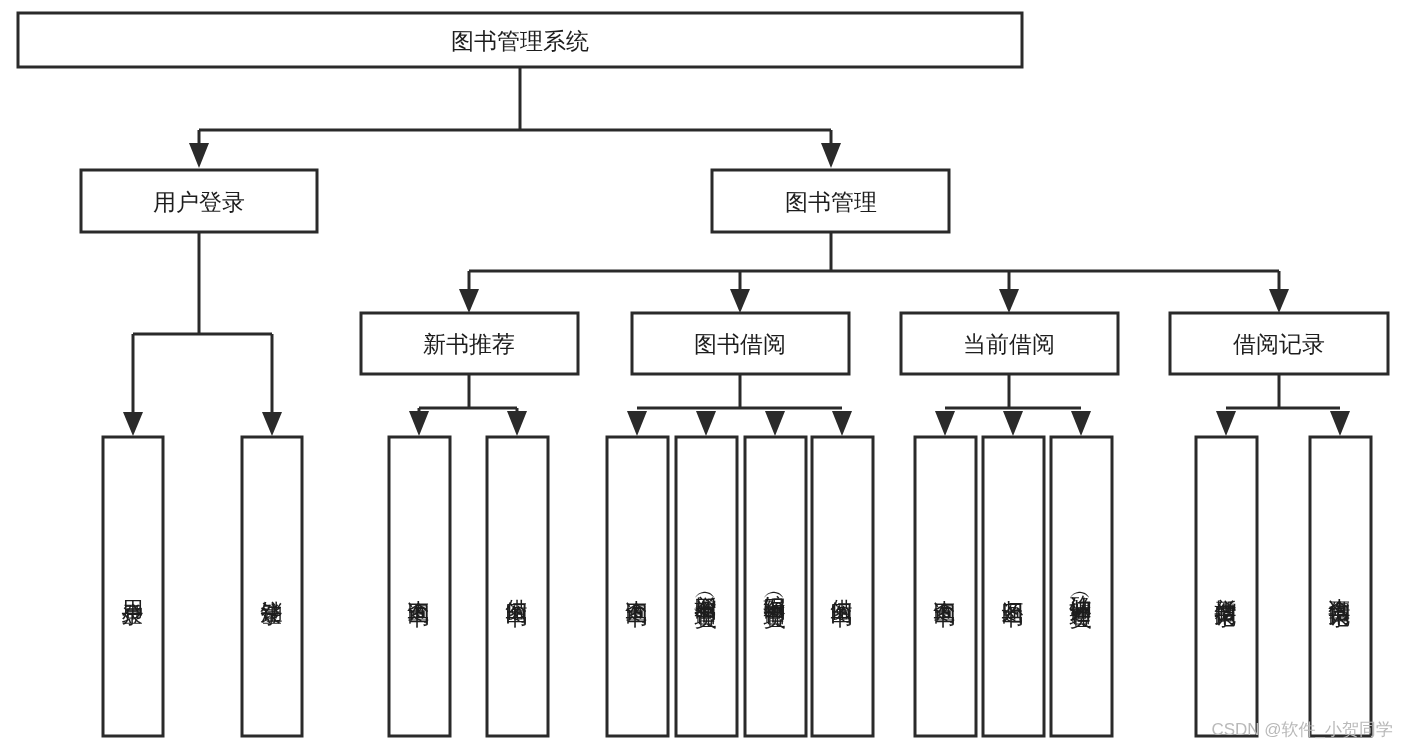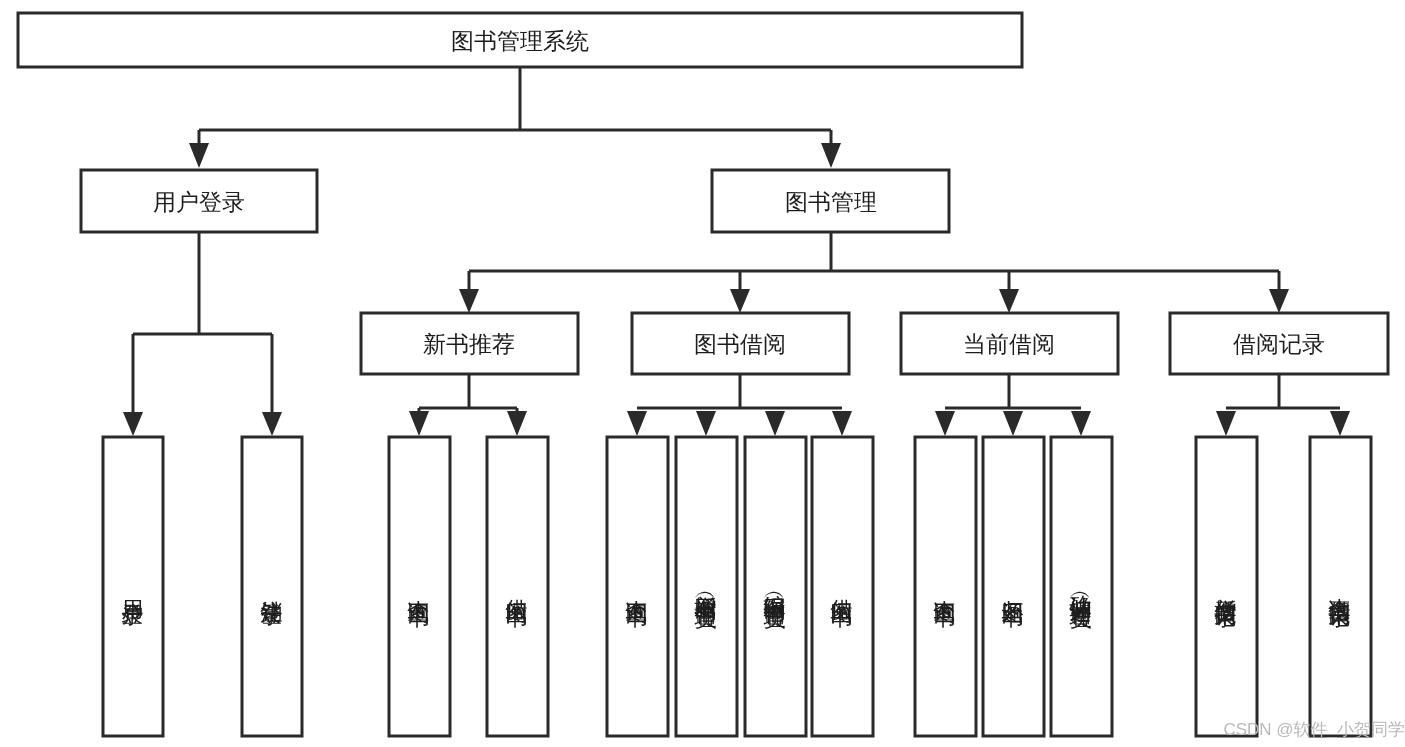--- a/index.html
+++ b/index.html
@@ -49,21 +49,21 @@
     text-anchor: middle;
     dominant-baseline: central;
   }
   .node-label.vertical {
     font-size: 22px;
     writing-mode: vertical-rl;
     letter-spacing: 2px;
   }
   .watermark {
     position: absolute;
-    right: 0;
+    right: 12px;
     bottom: 6px;
     font-size: 17px;
     color: #b9b9b9;
     font-family: "Liberation Sans", "DejaVu Sans", sans-serif;
     white-space: nowrap;
     pointer-events: none;
   }
 </style>
 </head>
 <body>

